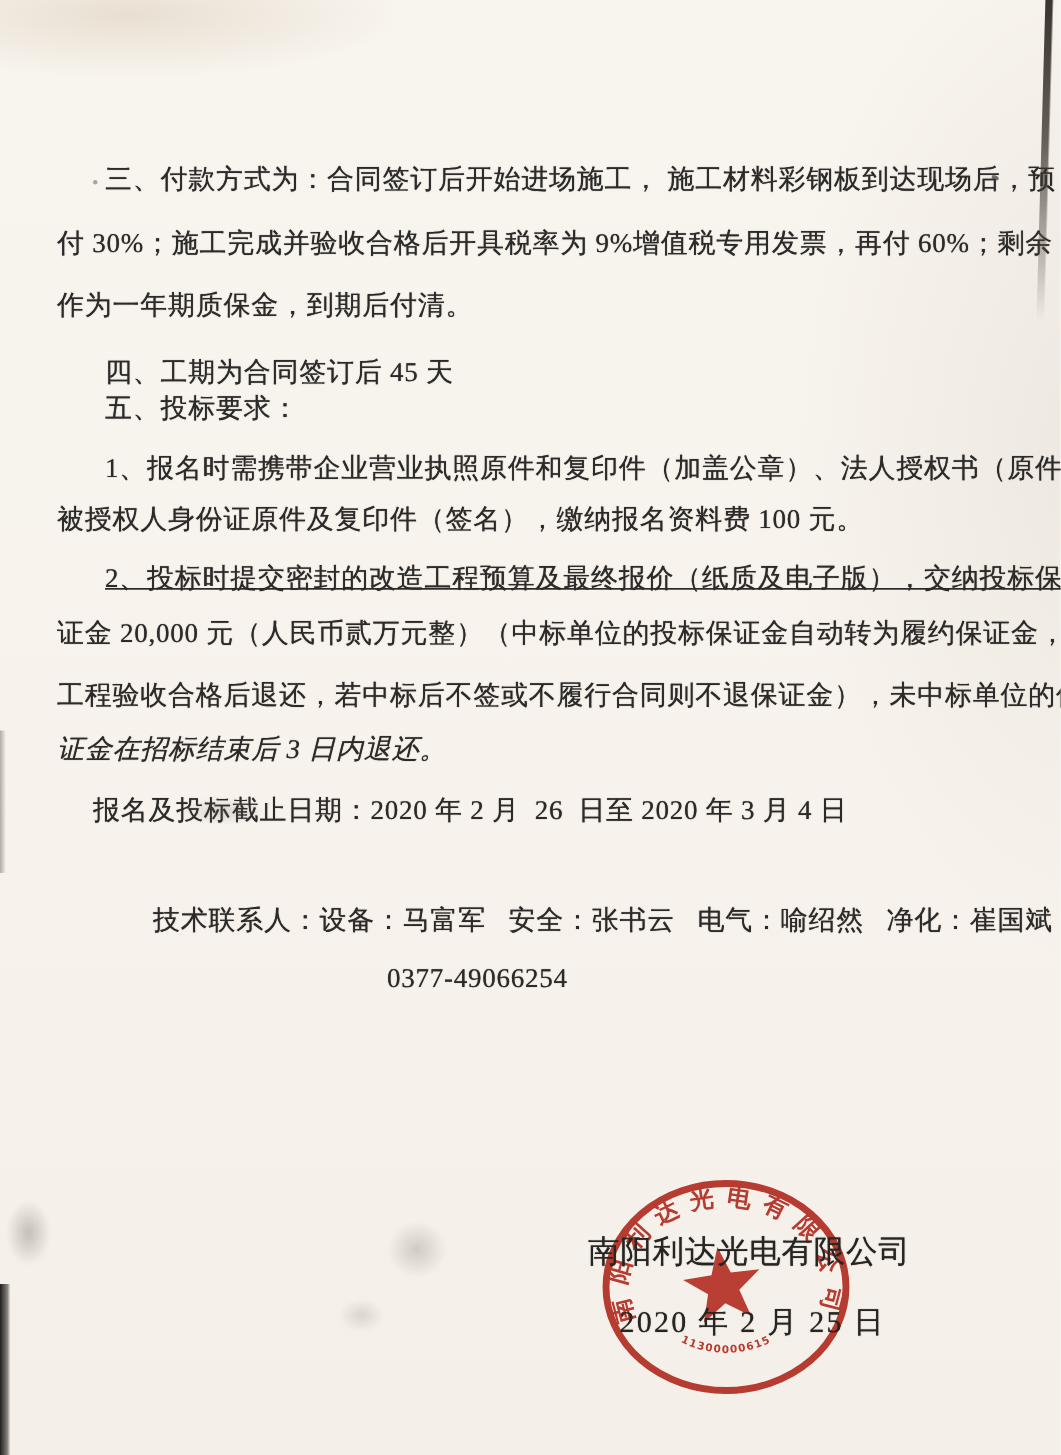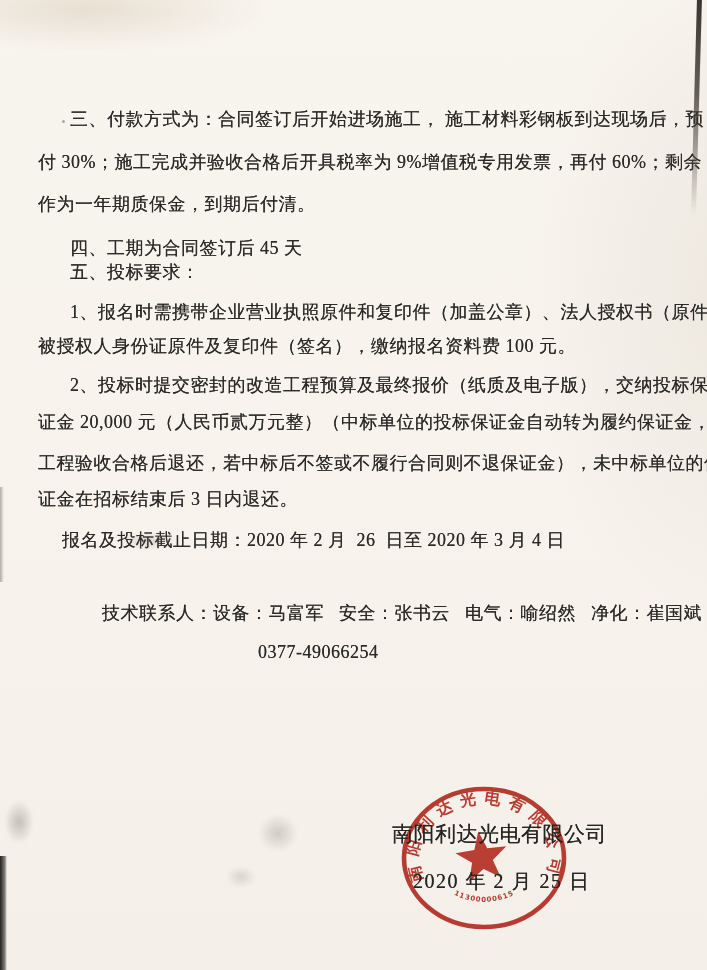--- a/index.html
+++ b/index.html
@@ -90,24 +90,24 @@
 <div class="page">
 
   <div class="doc-lines" id="doc-lines">
       <div class="line" style="top: 108px; left: 70px;">三、付款方式为：合同签订后开始进场施工， 施工材料彩钢板到达现场后，预</div>
       <div class="line" style="top: 151px; left: 38px;">付 30%；施工完成并验收合格后开具税率为 9%增值税专用发票，再付 60%；剩余 10%</div>
       <div class="line" style="top: 194px; left: 38px; font-family: Liberation Mono, monospace;">作为一年期质保金，到期后付清。</div>
       <div class="line" style="top: 225px; left: 70px; margin-top: 12px;">四、工期为合同签订后 45 天</div>
       <div class="line" style="top: 261px; left: 70px;">五、投标要求：</div>
       <div class="line" style="top: 301px; left: 70px;">1、报名时需携带企业营业执照原件和复印件（加盖公章）、法人授权书（原件）、</div>
       <div class="line" style="top: 335px; left: 38px;">被授权人身份证原件及复印件（签名），缴纳报名资料费 100 元。</div>
-      <div class="line" style="top: 374px; left: 70px;">2、投标时提交密封的改造工程预算及最终报价（纸质及电子版），交纳投标保</div>
+      <div class="line" style="top: 374px; left: 70px; text-decoration: underline;">2、投标时提交密封的改造工程预算及最终报价（纸质及电子版），交纳投标保</div>
       <div class="line" style="top: 411px; left: 38px;">证金 20,000 元（人民币贰万元整）（中标单位的投标保证金自动转为履约保证金，</div>
       <div class="line" style="top: 452px; left: 38px;">工程验收合格后退还，若中标后不签或不履行合同则不退保证金），未中标单位的保</div>
-      <div class="line" style="top: 488px; left: 38px;">证金在招标结束后 3 日内退还。</div>
+      <div class="line" style="top: 488px; left: 38px; font-style: italic;">证金在招标结束后 3 日内退还。</div>
       <div class="line" style="top: 529px; left: 62px;">报名及投标截止日期：2020 年 2 月  26  日至 2020 年 3 月 4 日</div>
       <div class="line" style="top: 602px; left: 74px; margin-left: 28px;">技术联系人：设备：马富军   安全：张书云   电气：喻绍然   净化：崔国斌</div>
       <div class="line" style="top: 641px; left: 258px;">0377-49066254</div>
     </div>
 
   <div class="seal">
     <svg viewBox="0 0 192 178">
       <defs>
         <path id="arcTop" d="M 41.4 117.8 A 66 54 0 1 1 150.6 117.8" fill="none"></path>
         <path id="arcBot" d="M 64.4 123.8 A 55 44 0 0 0 127.6 123.8" fill="none"></path>

